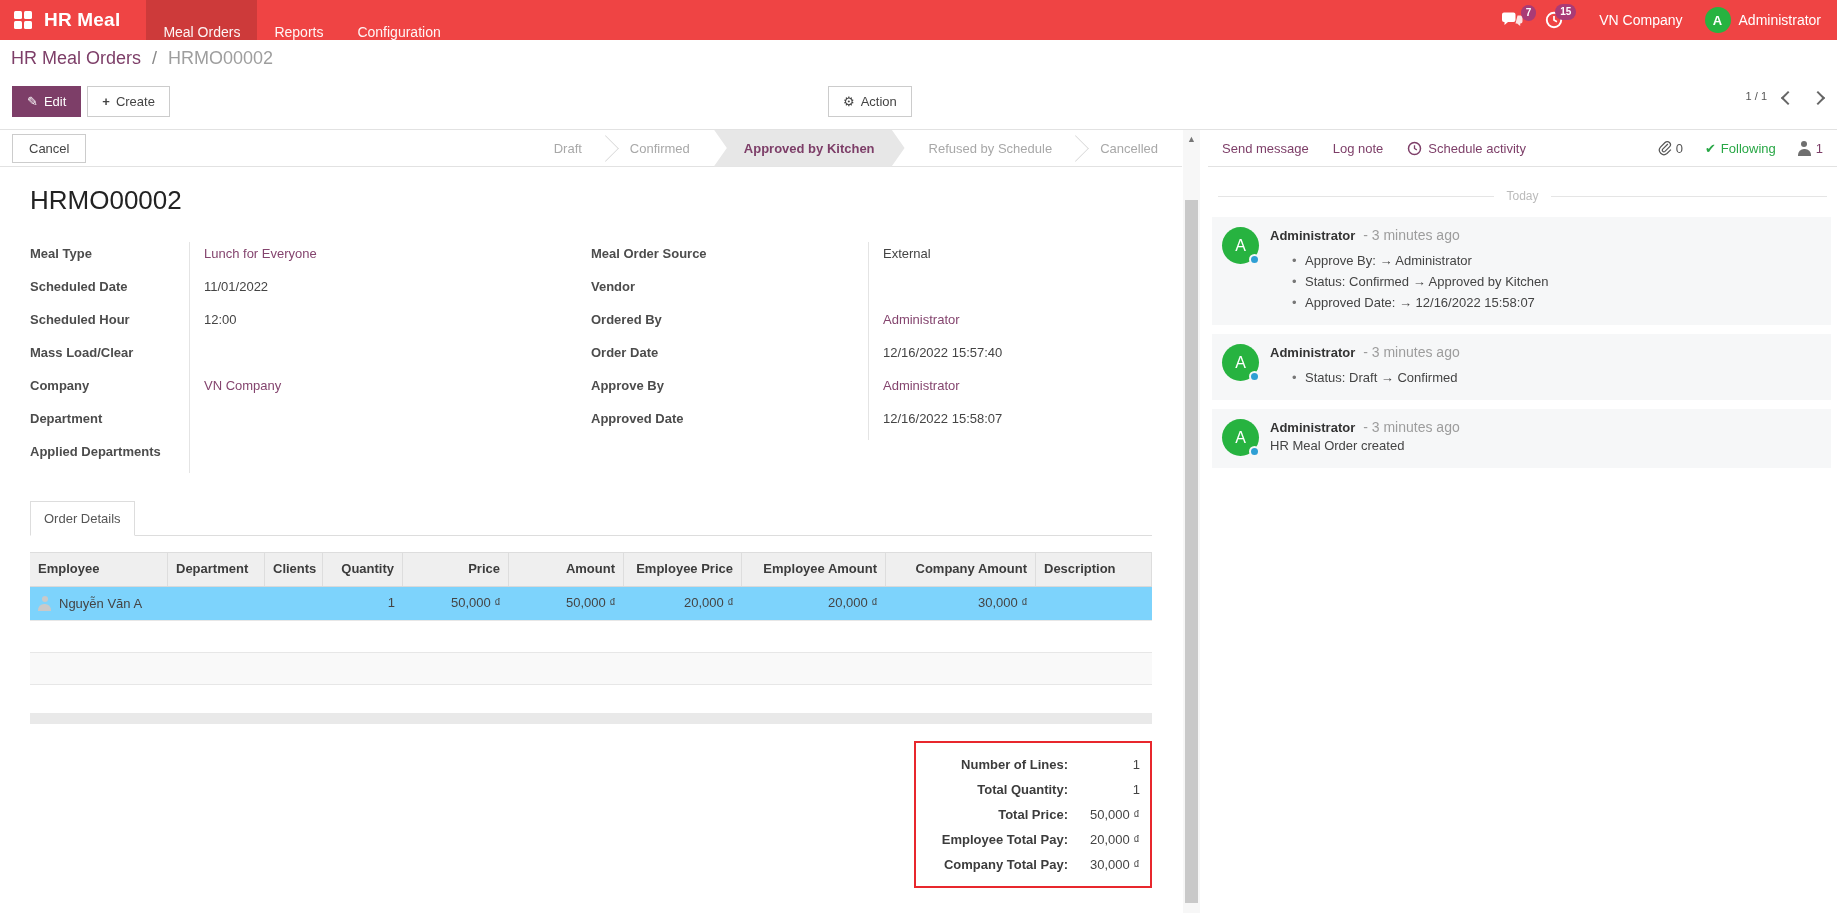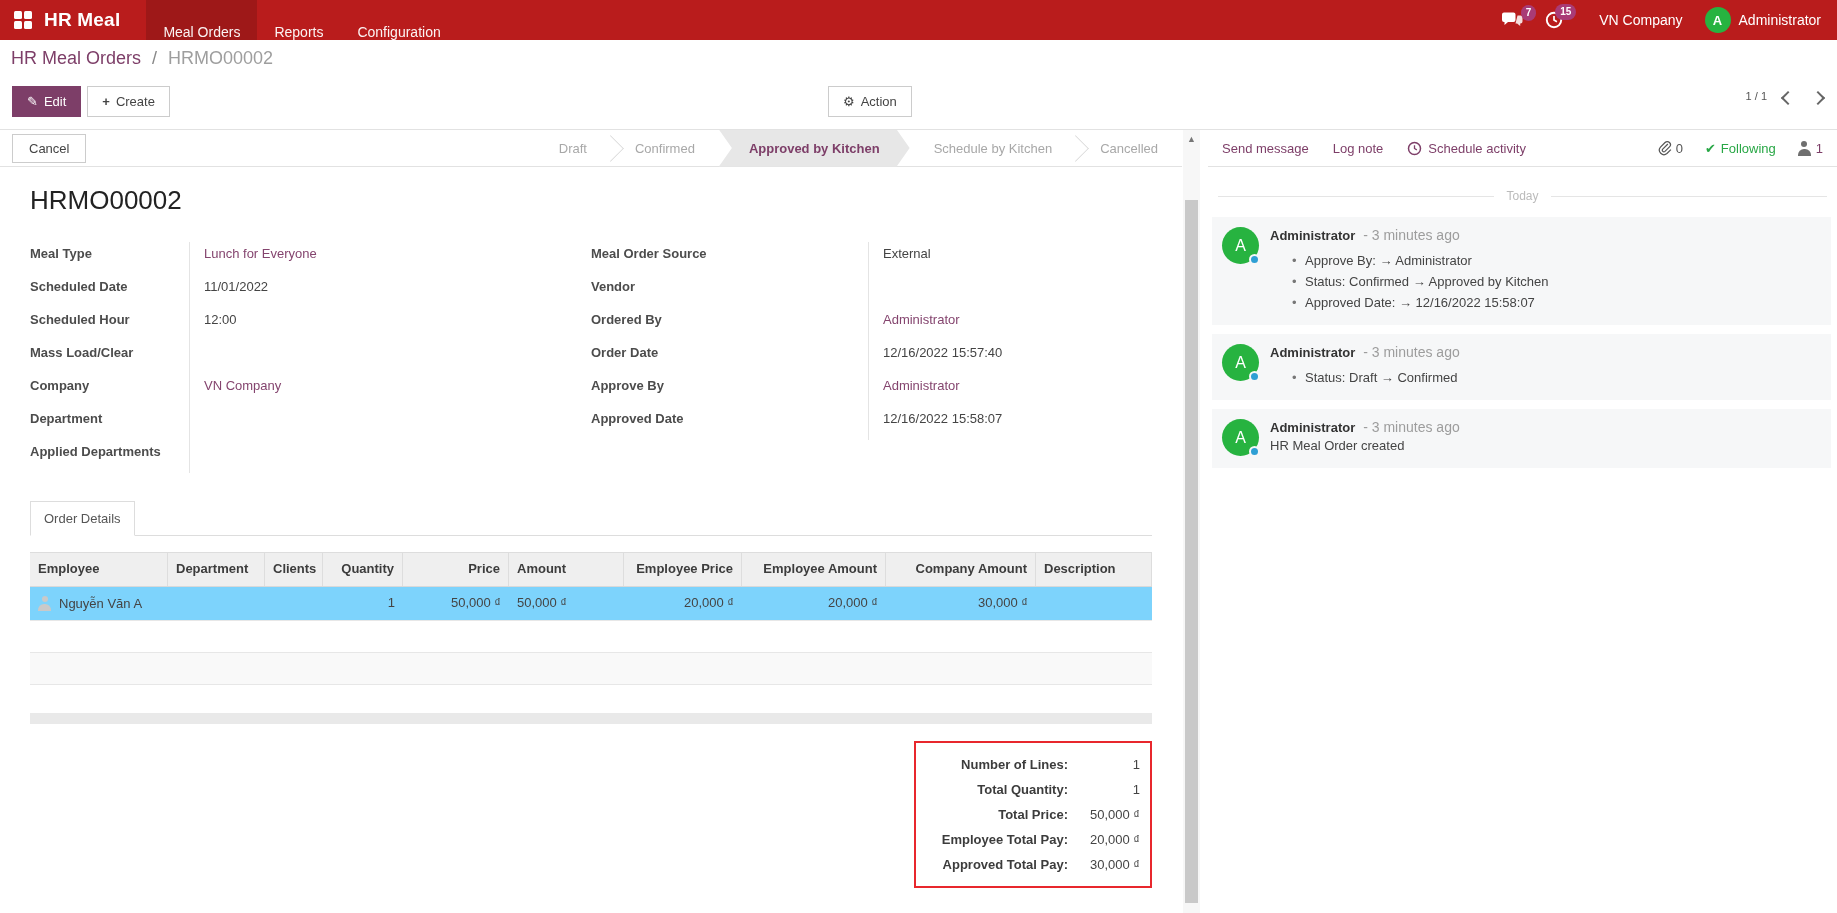--- a/index.html
+++ b/index.html
@@ -1,20 +1,20 @@
 <!DOCTYPE html>
 <html><head>
 <meta charset="utf-8">
 <style>
   * { margin:0; padding:0; box-sizing:border-box; }
   body { font-family:"Liberation Sans", sans-serif; background:#fff; }
   .screen { position:relative; width:1837px; height:913px; background:#fff; overflow:hidden; font-size:13px; color:#444; }
 
   
-  .topbar { position:absolute; top:0; left:0; right:0; height:40px; background:#b91c1c; display:flex; align-items:center; color:#fff; }
+  .topbar { position:absolute; top:0; left:0; right:0; height:40px; background:#ef4444; display:flex; align-items:center; color:#fff; }
   .apps-icon { width:18px; height:18px; margin:0 12px 0 14px; display:grid; grid-template-columns:8px 8px; grid-template-rows:8px 8px; gap:2px; cursor:pointer; }
   .apps-icon span { background:#fff; border-radius:1.5px; }
   .brand { font-size:19px; font-weight:700; margin-right:26px; letter-spacing:.2px; }
   .menu-item { height:40px; line-height:40px; padding:12px 17px; font-size:14px; color:rgba(255,255,255,.95); cursor:pointer; }
   .menu-item.active { background:rgba(0,0,0,.14); }
   .topbar-right { margin-left:auto; display:flex; align-items:center; gap:22px; padding-right:16px; }
   .icon-btn { position:relative; cursor:pointer; display:flex; align-items:center; }
   .badge { position:absolute; top:-7px; right:-13px; background:#a93b76; color:#fff; font-size:10px; line-height:10px; padding:3px 5px; border-radius:9px; font-weight:700; }
   .company-name { font-size:14px; cursor:pointer; margin-left:14px; }
   .user-zone { display:flex; align-items:center; gap:8px; cursor:pointer; }
@@ -69,21 +69,21 @@
   .tabbar { margin-top:28px; border-bottom:1px solid #ddd; display:flex; }
   .tab { padding:9px 13px; border:1px solid #ddd; border-bottom:1px solid #fff; margin-bottom:-1px; background:#fff; color:#555; cursor:pointer; }
 
   
   .otable { margin-top:16px; width:100%; border-top:1px solid #ddd; }
   .trow { display:flex; align-items:center; }
   .thead { background:#efefef; border-bottom:1px solid #d9d9d9; font-weight:700; color:#3c3c3c; }
   .thead .tcell { border-right:1px solid #ddd; }
   .tcell { padding:8px 8px; min-height:33px; white-space:nowrap; overflow:hidden; }
   .c-emp{width:138px;} .c-dep{width:97px;} .c-cli{width:58px;} .c-qty{width:80px;text-align:right;}
-  .c-pri{width:106px;text-align:right;} .c-amt{width:115px;} .c-epr{width:118px;text-align:right;}
+  .c-pri{width:106px;text-align:right;} .c-amt{width:115px;text-align:right;} .c-epr{width:118px;text-align:right;}
   .c-eam{width:144px;text-align:right;} .c-cam{width:150px;text-align:right;} .c-des{flex:1;}
   .tdata { background:#7dd3fc; border-bottom:1px solid #e7e7e7; color:#444; }
   .emp-cell { display:flex; align-items:center; gap:8px; }
   .person-ico { width:13px; height:15px; position:relative; flex:none; }
   .person-ico::before { content:""; position:absolute; top:0; left:3.5px; width:6px; height:6px; border-radius:50%; background:#c9c9c9; }
   .person-ico::after { content:""; position:absolute; bottom:0; left:0; width:13px; height:7px; border-radius:6px 6px 0 0; background:#c9c9c9; }
   .empty-row { height:32px; border-bottom:1px solid #e7e7e7; }
   .empty-row.gray { background:#f9f9f9; }
   .table-footer-strip { height:11px; background:#e9e9e9; margin-top:28px; }
 
@@ -187,21 +187,21 @@
     </div>
   </div>
 
   <div class="form-col">
     <div class="form-head">
       <button class="btn">Cancel</button>
       <div class="statusbar">
         <div class="status-step sep">Draft</div>
         <div class="status-step">Confirmed</div>
         <div class="status-step active">Approved by Kitchen</div>
-        <div class="status-step sep">Schedule by Kitchen</div>
+        <div class="status-step sep">Refused by Schedule</div>
         <div class="status-step">Cancelled</div>
       </div>
     </div>
 
     <div class="sheet">
       <div class="record-title">HRMO00002</div>
 
       <div class="fields">
         <div class="fcol left">
           <div class="frow">
@@ -311,21 +311,21 @@
             </div>
           <div class="t-row">
               <div class="t-label">Total Price:</div>
               <div class="t-value">50,000 ₫</div>
             </div>
           <div class="t-row">
               <div class="t-label">Employee Total Pay:</div>
               <div class="t-value">20,000 ₫</div>
             </div>
           <div class="t-row">
-              <div class="t-label">Approved Total Pay:</div>
+              <div class="t-label">Company Total Pay:</div>
               <div class="t-value">30,000 ₫</div>
             </div>
         </div>
       </div>
     </div>
   </div>
 
   <div class="vscrollbar">
     <div class="arrow">▲</div>
     <div class="thumb"></div>

